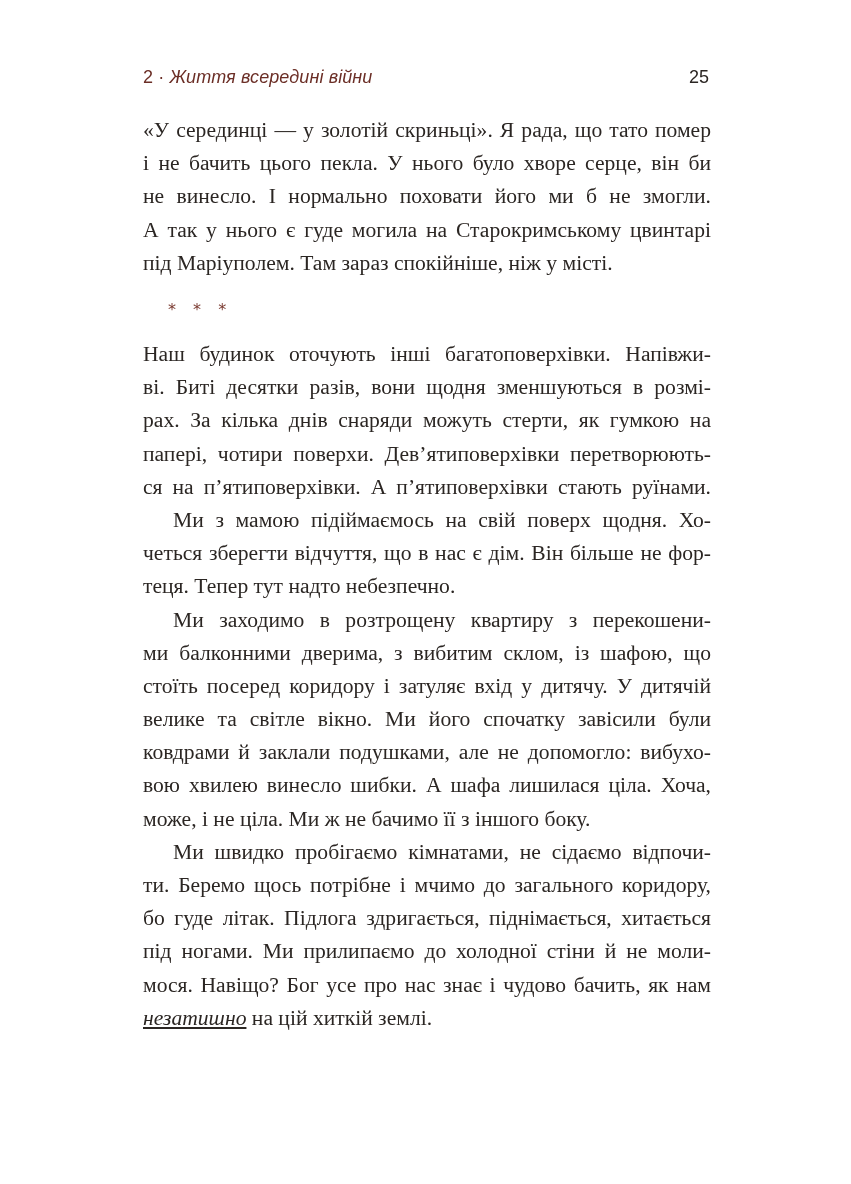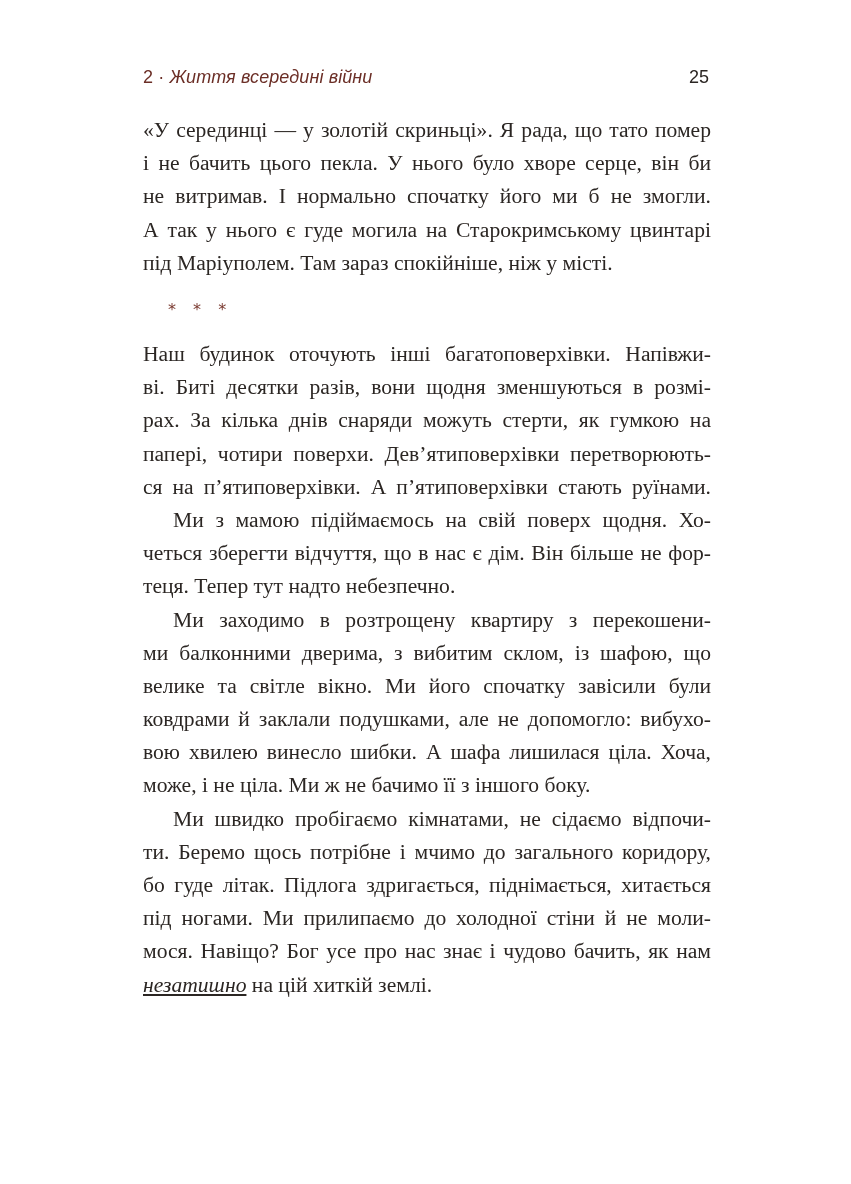--- a/index.html
+++ b/index.html
@@ -88,41 +88,42 @@
   <span class="running-title">
     <span class="chapter-num">2 ·</span>
     <span class="chapter-title">Життя всередині війни</span>
   </span>
   <span class="page-number">25</span>
 </div>
 
 <div class="text-block">
   <span class="line">«У серединці — у золотій скриньці». Я рада, що тато помер</span>
   <span class="line">і не бачить цього пекла. У нього було хворе серце, він би</span>
-  <span class="line">не витримав. І нормально спочатку його ми б не змогли.</span>
+  <span class="line">не винесло. І нормально поховати його ми б не змогли.</span>
   <span class="line">А так у нього є гуде могила на Старокримському цвинтарі</span>
   <span class="line last">під Маріуполем. Там зараз спокійніше, ніж у місті.</span>
 </div>
 
 <div class="separator">* * *</div>
 
 <div class="text-block block2">
 
   <span class="line">Наш будинок оточують інші багатоповерхівки. Напівжи-</span>
   <span class="line">ві. Биті десятки разів, вони щодня зменшуються в розмі-</span>
   <span class="line">рах. За кілька днів снаряди можуть стерти, як гумкою на</span>
   <span class="line">папері, чотири поверхи. Дев’ятиповерхівки перетворюють-</span>
   <span class="line">ся на п’ятиповерхівки. А п’ятиповерхівки стають руїнами.</span>
 
   <span class="line indent">Ми з мамою підіймаємось на свій поверх щодня. Хо-</span>
   <span class="line">четься зберегти відчуття, що в нас є дім. Він більше не фор-</span>
   <span class="line last">теця. Тепер тут надто небезпечно.</span>
 
   <span class="line indent">Ми заходимо в розтрощену квартиру з перекошени-</span>
   <span class="line">ми балконними дверима, з вибитим склом, із шафою, що</span>
+  <span class="line">стоїть посеред коридору і затуляє вхід у дитячу. У дитячій</span>
   <span class="line">велике та світле вікно. Ми його спочатку завісили були</span>
   <span class="line">ковдрами й заклали подушками, але не допомогло: вибухо-</span>
   <span class="line">вою хвилею винесло шибки. А шафа лишилася ціла. Хоча,</span>
   <span class="line last">може, і не ціла. Ми ж не бачимо її з іншого боку.</span>
 
   <span class="line indent">Ми швидко пробігаємо кімнатами, не сідаємо відпочи-</span>
   <span class="line">ти. Беремо щось потрібне і мчимо до загального коридору,</span>
   <span class="line">бо гуде літак. Підлога здригається, піднімається, хитається</span>
   <span class="line">під ногами. Ми прилипаємо до холодної стіни й не моли-</span>
   <span class="line">мося. Навіщо? Бог усе про нас знає і чудово бачить, як нам</span>

